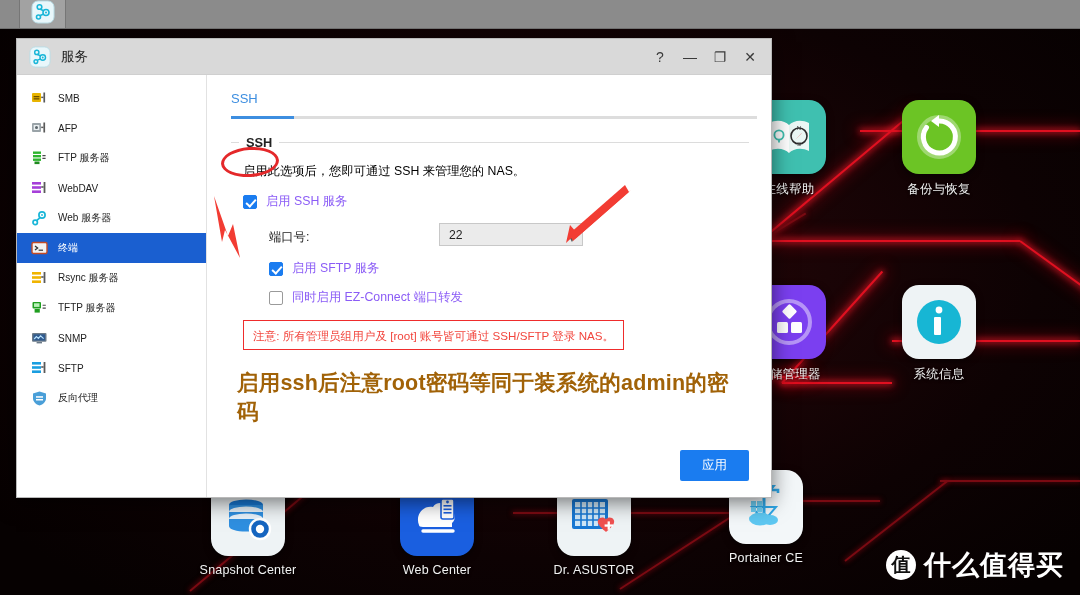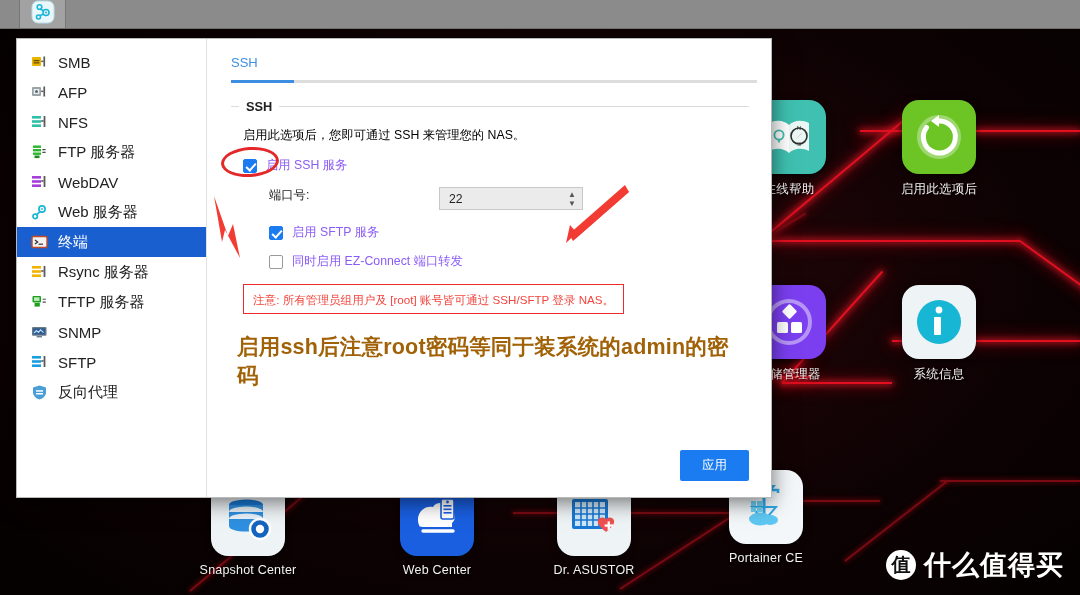--- a/index.html
+++ b/index.html
@@ -77,21 +77,21 @@
 
   #wbody { flex: 1; display: flex; min-height: 0; }
 
   
   #sidebar {
     width: 190px; background: #fff; border-right: 1px solid #e2e2e2;
     padding-top: 8px; flex: 0 0 190px;
   }
   .side-item {
     height: 30px; display: flex; align-items: center; padding: 0 8px 0 14px;
-    font-size: 15px; color: #222; gap: 10px; cursor: default;
+    font-size: 10px; color: #222; gap: 10px; cursor: default;
   }
   .side-item.active { background: #1a5fd0; color: #fff; }
   .side-item .sico { width: 17px; height: 17px; flex: 0 0 17px; }
 
   
   #content { flex: 1; background: #fff; position: relative; padding: 0; min-width: 0; }
   #tabs { padding: 14px 0 0 24px; }
   .tab { display: inline-block; font-size: 13px; color: #3d8ee0; padding-bottom: 10px; cursor: default; }
   #tabline { height: 3px; background: #ddd; margin: 0 14px 0 24px; position: relative; }
   #tabline .on { position: absolute; left: 0; top: 0; height: 3px; width: 63px; background: #3d8ee0; }
@@ -109,21 +109,21 @@
   .cb {
     width: 14px; height: 14px; border: 1px solid #9a9a9a; background: #fff; border-radius: 2px;
     flex: 0 0 14px; position: relative;
   }
   .cb.checked { background: #1a7cf0; border-color: #1a7cf0; }
   .cb.checked::after {
     content: ""; position: absolute; left: 4px; top: 1px; width: 4px; height: 8px;
     border: solid #fff; border-width: 0 2px 2px 0; transform: rotate(42deg);
   }
 
-  .portrow { display: flex; align-items: flex-start; margin: 13px 0 0 38px; }
+  .portrow { display: flex; align-items: flex-end; margin: 13px 0 0 38px; }
   .portlabel { font-size: 12.3px; color: #222; width: 170px; }
   .spinner {
     width: 144px; height: 23px; background: #ebebeb; border: 1px solid #c8c8c8;
     display: flex; align-items: center; position: relative;
   }
   .spinner .val { font-size: 12.2px; color: #222; padding-left: 9px; flex: 1; }
   .spinner .arrows {
     width: 20px; display: flex; flex-direction: column; align-items: center;
     justify-content: center; color: #555; font-size: 8px; line-height: 9px;
   }
@@ -211,21 +211,21 @@
       <div class="dlabel">在线帮助</div>
     </div>
     <div class="dicon" style="left: 874px; top: 100px;">
       <div class="tile" style="background:#6cc425">
         <svg width="56" height="56" viewBox="0 0 56 56">
           <circle cx="28" cy="28" r="20" fill="none" stroke="#ffffff" stroke-opacity=".35" stroke-width="4"></circle>
           <path d="M28 12 A16 16 0 1 1 15.5 18.5" fill="none" stroke="#fff" stroke-width="5" stroke-linecap="round"></path>
           <path d="M28 6 L28 18 L20 12 Z" fill="#fff"></path>
         </svg>
       </div>
-      <div class="dlabel">启用此选项后</div>
+      <div class="dlabel">备份与恢复</div>
     </div>
     <div class="dicon" style="left: 724px; top: 285px;">
       <div class="tile" style="background:#7b3ff0">
         <svg width="56" height="56" viewBox="0 0 56 56">
           <circle cx="28" cy="28" r="21" fill="none" stroke="#ffffff" stroke-opacity=".45" stroke-width="4"></circle>
           <rect x="23" y="12" width="11" height="11" rx="1.5" fill="#fff" transform="rotate(45 28.5 17.5)"></rect>
           <rect x="16" y="28" width="11" height="11" rx="1.5" fill="#fff"></rect>
           <rect x="30" y="28" width="11" height="11" rx="1.5" fill="#fff"></rect>
         </svg>
       </div>
@@ -309,20 +309,37 @@
     </div>
   </div>
 
 <div id="watermark">
   <div class="wm-circle">值</div>
   <div class="wm-text">什么值得买</div>
 </div>
 
 <div id="window">
 
+  <div id="titlebar">
+    <span class="t-icon">
+      <svg width="22" height="22" viewBox="0 0 24 24">
+        <rect x="1" y="1" width="22" height="22" rx="6" fill="#e9f7fb" stroke="#b9dde6"></rect>
+        <circle cx="8.5" cy="7" r="2.3" fill="none" stroke="#19b6d8" stroke-width="1.6"></circle>
+        <circle cx="15" cy="12.5" r="3" fill="none" stroke="#19b6d8" stroke-width="1.6"></circle>
+        <circle cx="7.5" cy="17" r="2" fill="none" stroke="#19b6d8" stroke-width="1.6"></circle>
+        <path d="M9 9 L13 11 M9.2 15.4 L12.8 14" stroke="#19b6d8" stroke-width="1.6" fill="none"></path>
+        <circle cx="15" cy="12.5" r="1" fill="#19b6d8"></circle>
+      </svg>
+    </span>
+    <span class="t-title">服务</span>
+    <span class="winbtn">?</span>
+    <span class="winbtn">—</span>
+    <span class="winbtn">❐</span>
+    <span class="winbtn">✕</span>
+  </div>
 
   <div id="wbody">
 
     <div id="sidebar">
         <div class="side-item">
           <span class="sico"><svg width="17" height="17" viewBox="0 0 17 17">
               <rect x="1" y="3" width="9" height="9" rx="1" fill="#e8b400"></rect>
               <rect x="2.6" y="6" width="5.8" height="1.3" fill="#6b4f00"></rect>
               <rect x="2.6" y="8.2" width="5.8" height="1.3" fill="#6b4f00"></rect>
               <rect x="12.4" y="2.5" width="1.7" height="10" fill="#5a5a5a"></rect>
@@ -332,30 +349,20 @@
         </div>
         <div class="side-item">
           <span class="sico"><svg width="17" height="17" viewBox="0 0 17 17">
               <rect x="1" y="3" width="9" height="9" rx="1" fill="#9aa3a8"></rect>
               <rect x="2.7" y="5" width="5.6" height="5" fill="#e9eef0"></rect>
               <circle cx="5.5" cy="7.5" r="1.5" fill="#5c666b"></circle>
               <rect x="12.4" y="2.5" width="1.7" height="10" fill="#5a5a5a"></rect>
               <rect x="10.2" y="6.6" width="2.2" height="1.5" fill="#5a5a5a"></rect>
             </svg></span>
           <span>AFP</span>
-        </div>
-        <div class="side-item">
-          <span class="sico"><svg width="17" height="17" viewBox="0 0 17 17">
-              <rect x="1" y="2" width="9" height="2.6" fill="#2fbfa8"></rect>
-              <rect x="1" y="6.2" width="9" height="2.6" fill="#2fbfa8"></rect>
-              <rect x="1" y="10.4" width="9" height="2.6" fill="#2fbfa8"></rect>
-              <rect x="12.6" y="2" width="1.8" height="11" fill="#5a5a5a"></rect>
-              <rect x="10.2" y="6.2" width="2.4" height="1.6" fill="#5a5a5a"></rect>
-            </svg></span>
-          <span>NFS</span>
         </div>
         <div class="side-item">
           <span class="sico"><svg width="17" height="17" viewBox="0 0 17 17">
               <rect x="2" y="1.5" width="8" height="2.4" fill="#2db52d"></rect>
               <rect x="2" y="5" width="8" height="2.4" fill="#2db52d"></rect>
               <rect x="2" y="8.5" width="8" height="2.4" fill="#2db52d"></rect>
               <rect x="3.5" y="11.5" width="5" height="2.6" fill="#1f8a1f"></rect>
               <path d="M11.4 5.6h3.2M11.4 8.4h3.2" stroke="#4a4a4a" stroke-width="1.1"></path>
             </svg></span>
           <span>FTP 服务器</span>

